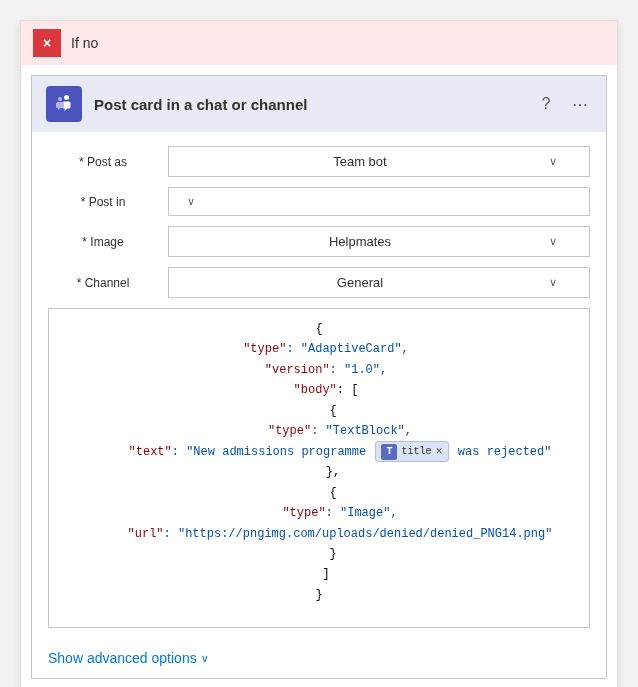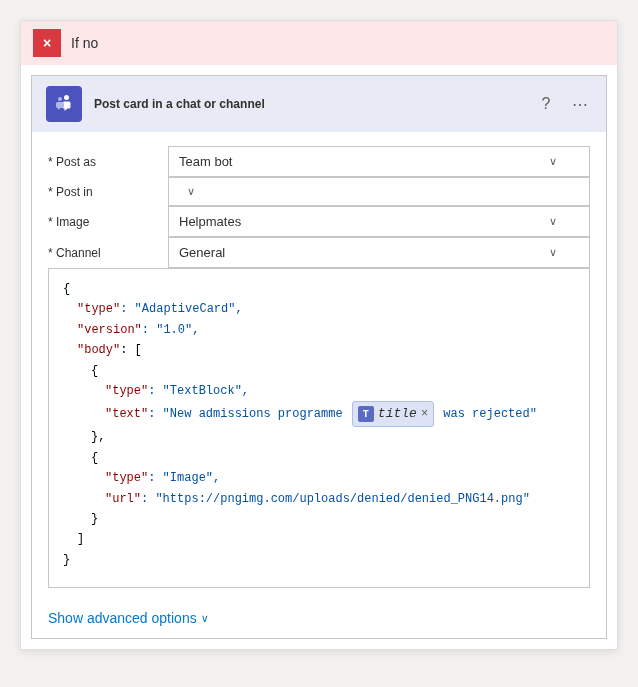--- a/index.html
+++ b/index.html
@@ -67,21 +67,21 @@
       align-items: center;
       justify-content: center;
       flex-shrink: 0;
     }
     .teams-icon svg {
       width: 22px;
       height: 22px;
     }
     .action-title {
       flex: 1;
-      font-size: 12px;
+      font-size: 15px;
       font-weight: 600;
       color: #323130;
     }
     .action-header-icons {
       display: flex;
       align-items: center;
       gap: 10px;
     }
     .icon-btn {
       background: none;
@@ -93,20 +93,22 @@
       align-items: center;
       justify-content: center;
       width: 24px;
       height: 24px;
     }
     
     .form-body {
       padding: 14px 16px;
       display: flex;
       flex-direction: column;
+      gap: 10px;
+      text-align: center;
     }
     .form-row {
       display: flex;
       align-items: center;
       gap: 10px;
     }
     .form-label {
       width: 110px;
       font-size: 12px;
       color: #323130;
@@ -189,22 +191,21 @@
       display: inline-flex;
       align-items: center;
       justify-content: center;
       font-size: 10px;
       font-weight: bold;
       border-radius: 2px;
       flex-shrink: 0;
     }
     .token-label {
       color: #323130;
-      font-size: 13px;
-      font-style: italic;
+      font-size: 10px;
     }
     .token-close {
       color: #605e5c;
       cursor: pointer;
       font-size: 12px;
       line-height: 1;
     }
 
     
     .show-advanced {

